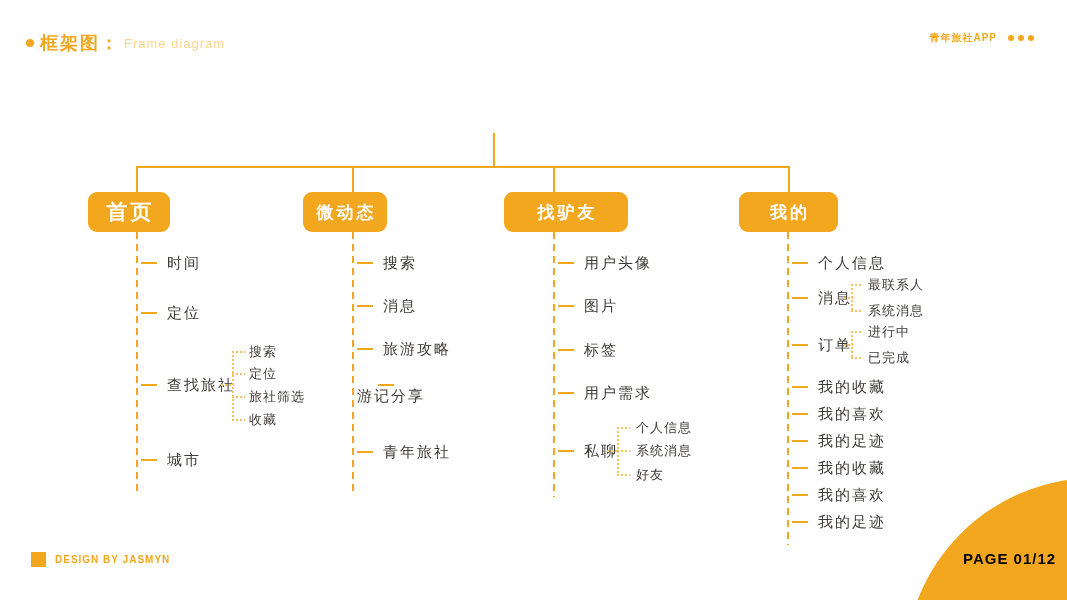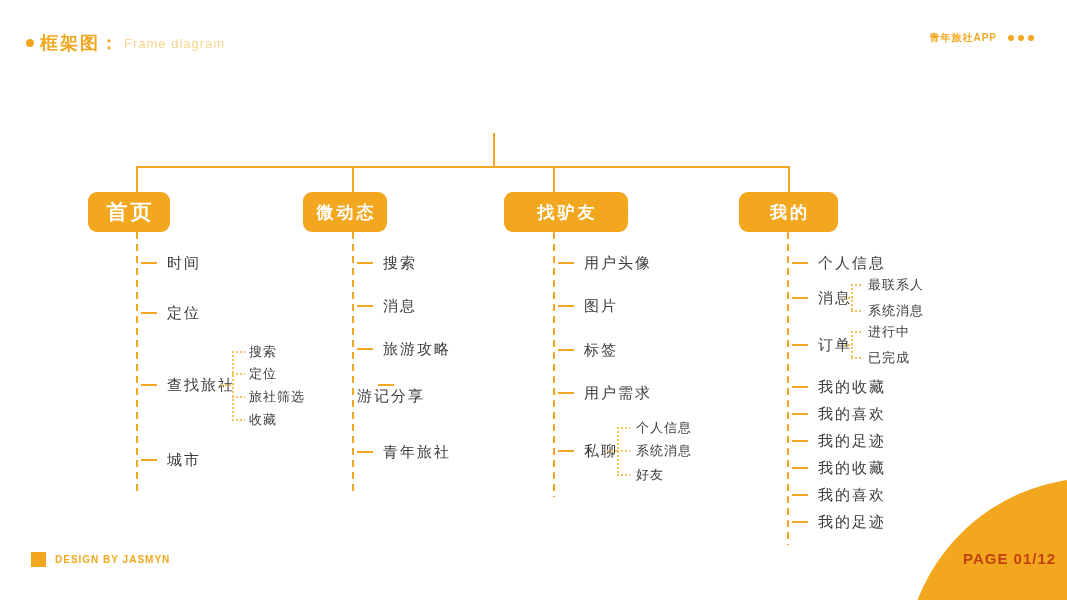--- a/index.html
+++ b/index.html
@@ -50,21 +50,21 @@
   .lbl{font-size:15px;letter-spacing:2px;color:#3E3A39;white-space:nowrap;line-height:20px;}
   .subitem{position:absolute;font-size:13px;letter-spacing:1px;color:#3E3A39;
     white-space:nowrap;height:16px;line-height:16px;}
   
   .ft-left{position:absolute;left:31px;top:552px;display:flex;align-items:center;}
   .ft-square{width:15px;height:15px;background:#F2A71E;margin-right:9px;}
   .ft-credit{font-size:10px;font-weight:bold;color:#F2A71E;letter-spacing:1px;}
   .corner-circle{position:absolute;left:905px;top:478px;width:380px;height:380px;
     border-radius:50%;background:#F2A71E;}
   .page-num{position:absolute;left:963px;top:550px;font-size:15px;font-weight:bold;
-    color:#c2410c;letter-spacing:1px;z-index:2;}
+    color:#000000;letter-spacing:1px;z-index:2;}
 </style>
 </head>
 <body>
 
 <div class="page">
 
   <div class="hdr-left">
     <span class="hdr-bullet"></span>
     <span class="hdr-title">框架图：</span>
     <span class="hdr-sub">Frame diagram</span>

